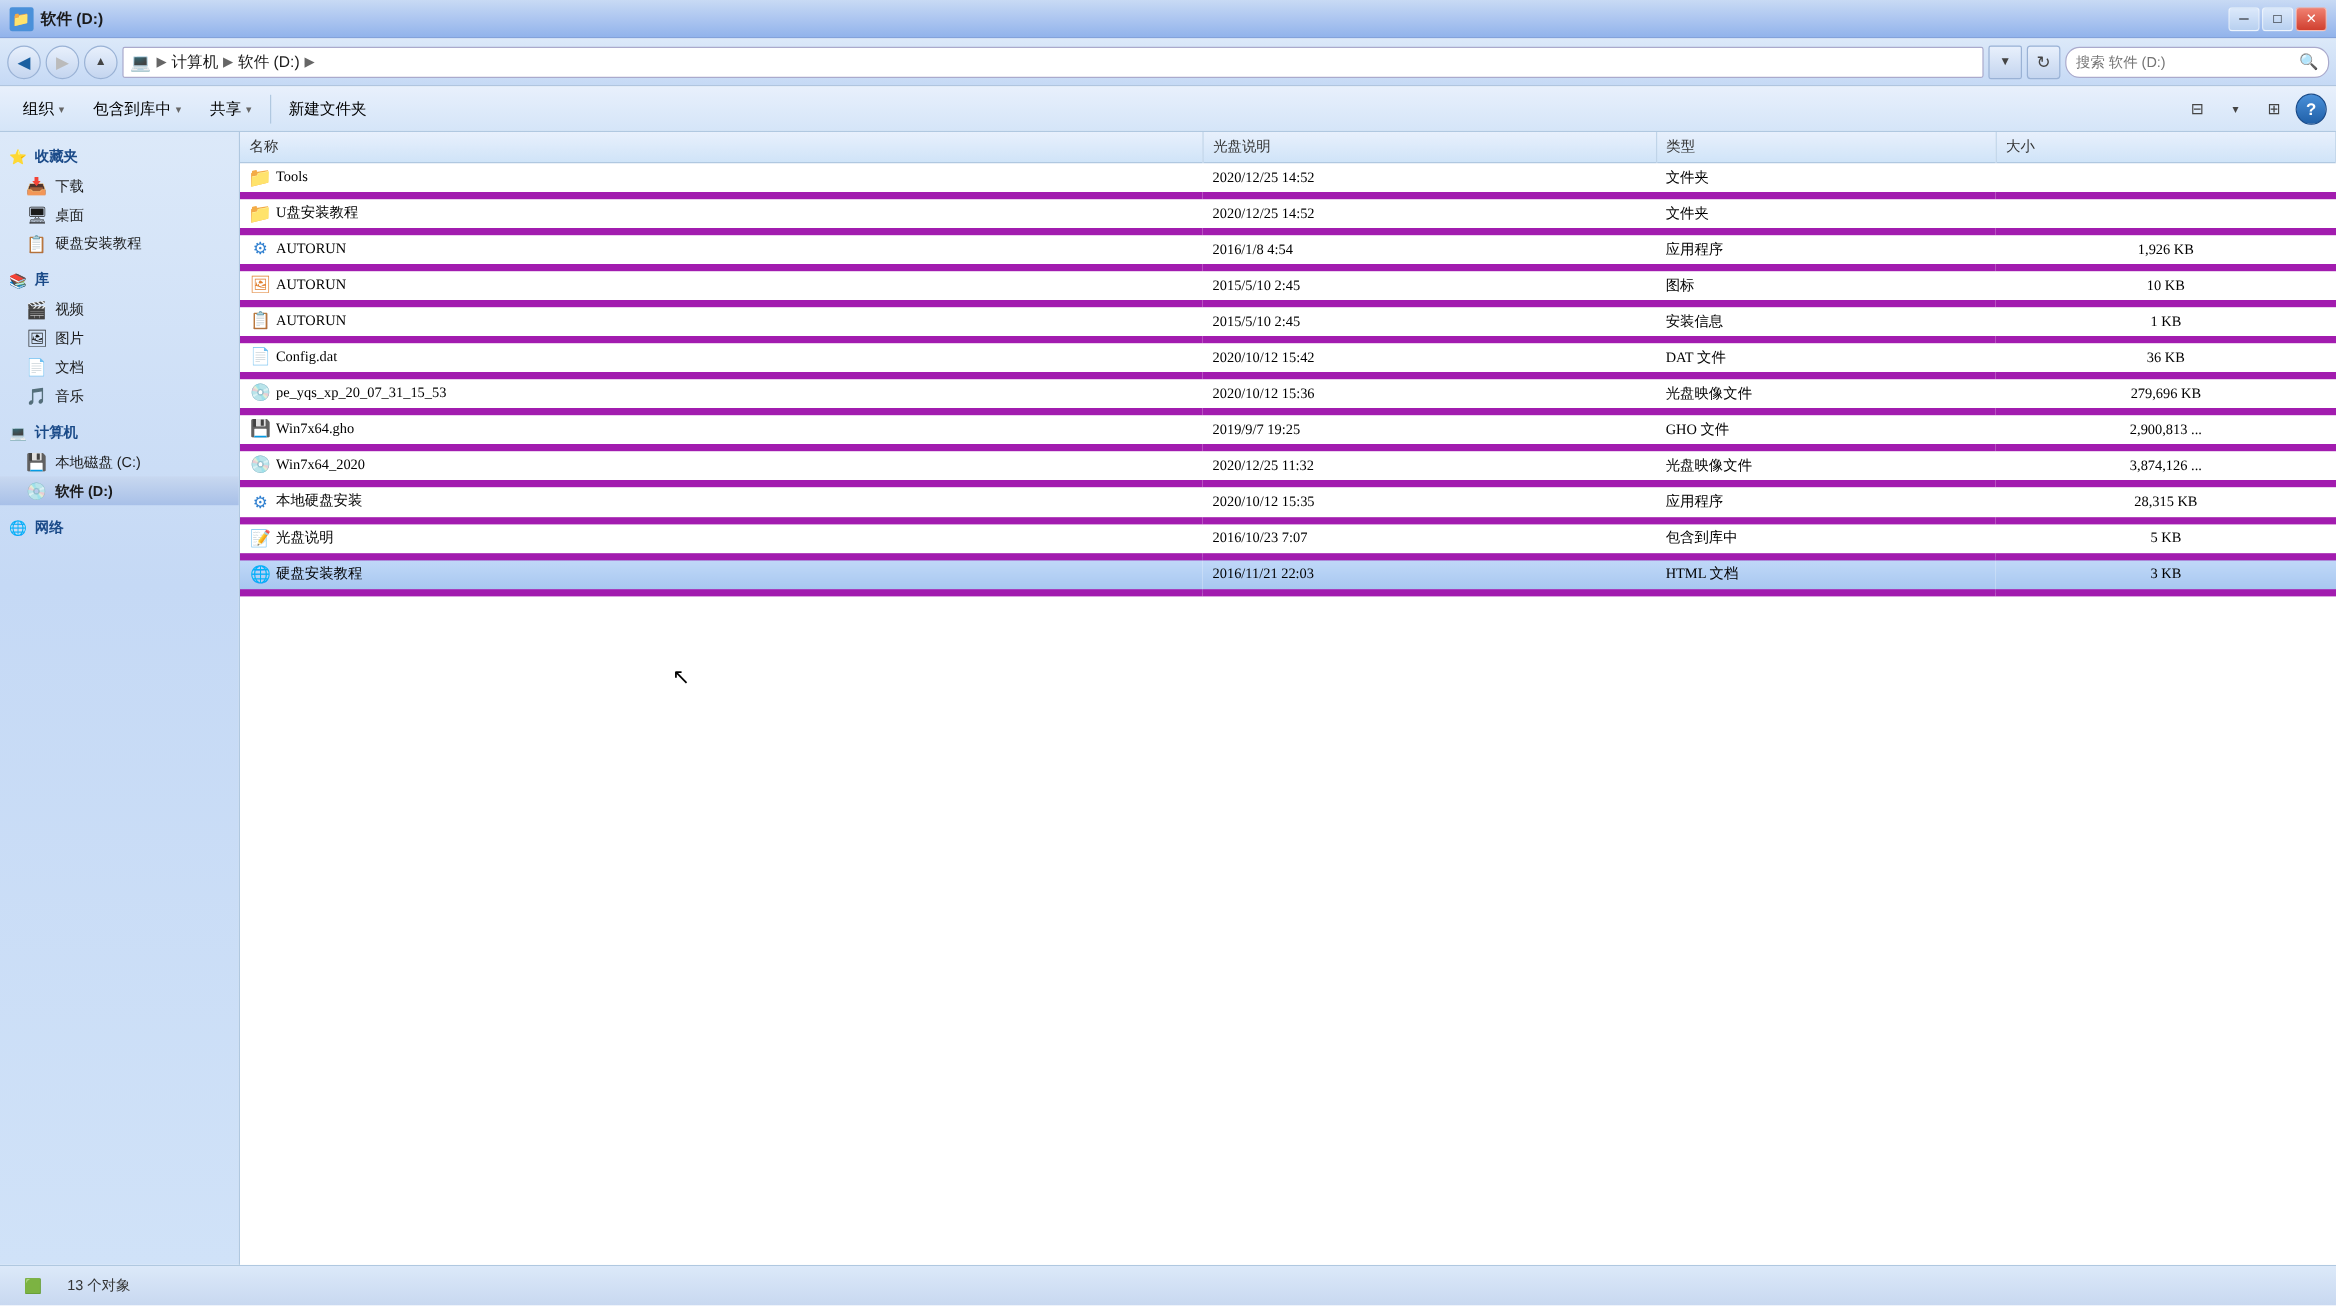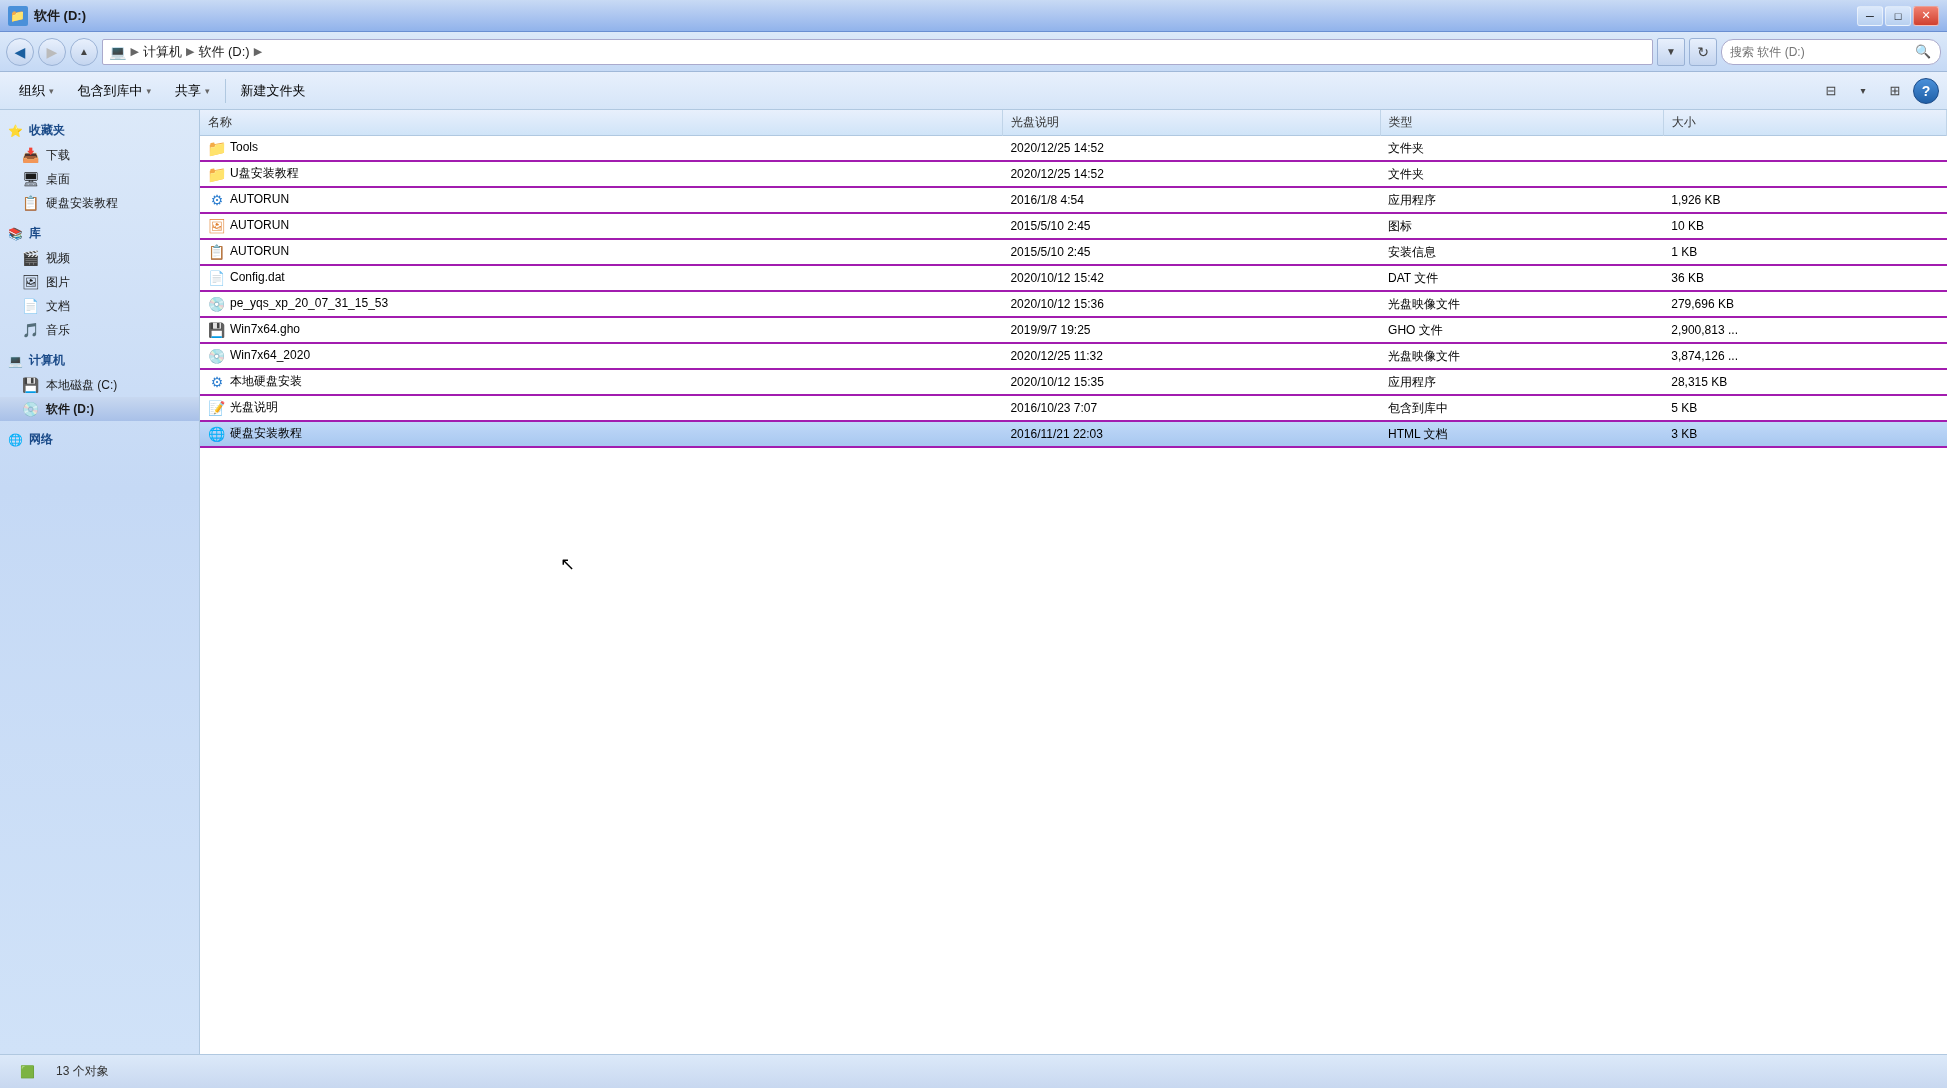--- a/index.html
+++ b/index.html
@@ -247,38 +247,39 @@
       font-size: 12px;
       font-weight: normal;
       color: #333;
       border-right: 1px solid #c0d4e8;
       cursor: pointer;
       white-space: nowrap;
     }
     .file-table td {
       padding: 3px 8px;
       font-size: 12px;
-      border-bottom: 2px solid #a21caf;
+      border-bottom: 6px solid #a21caf;
       white-space: nowrap;
+      font-family: Liberation Serif, serif;
     }
     .file-table tr.selected td {
       background: linear-gradient(to bottom, #c0d8f8, #a8c8f0);
       color: #000;
     }
     .file-row-icon {
       width: 18px; height: 18px;
       display: inline-flex; align-items: center; justify-content: center;
       font-size: 14px;
       margin-right: 4px;
       vertical-align: middle;
     }
     .col-name { width: 340px; }
     .col-date { width: 160px; }
     .col-type { width: 120px; margin-left: 44px; }
-    .col-size { width: 120px; text-align: left; }
+    .col-size { width: 120px; text-align: center; }
 
     
     .status-bar {
       height: 34px;
       background: linear-gradient(to bottom, #dce9f9, #c8d8f0);
       border-top: 1px solid #b0c8e0;
       display: flex;
       align-items: center;
       padding: 0 12px;
       gap: 12px;

